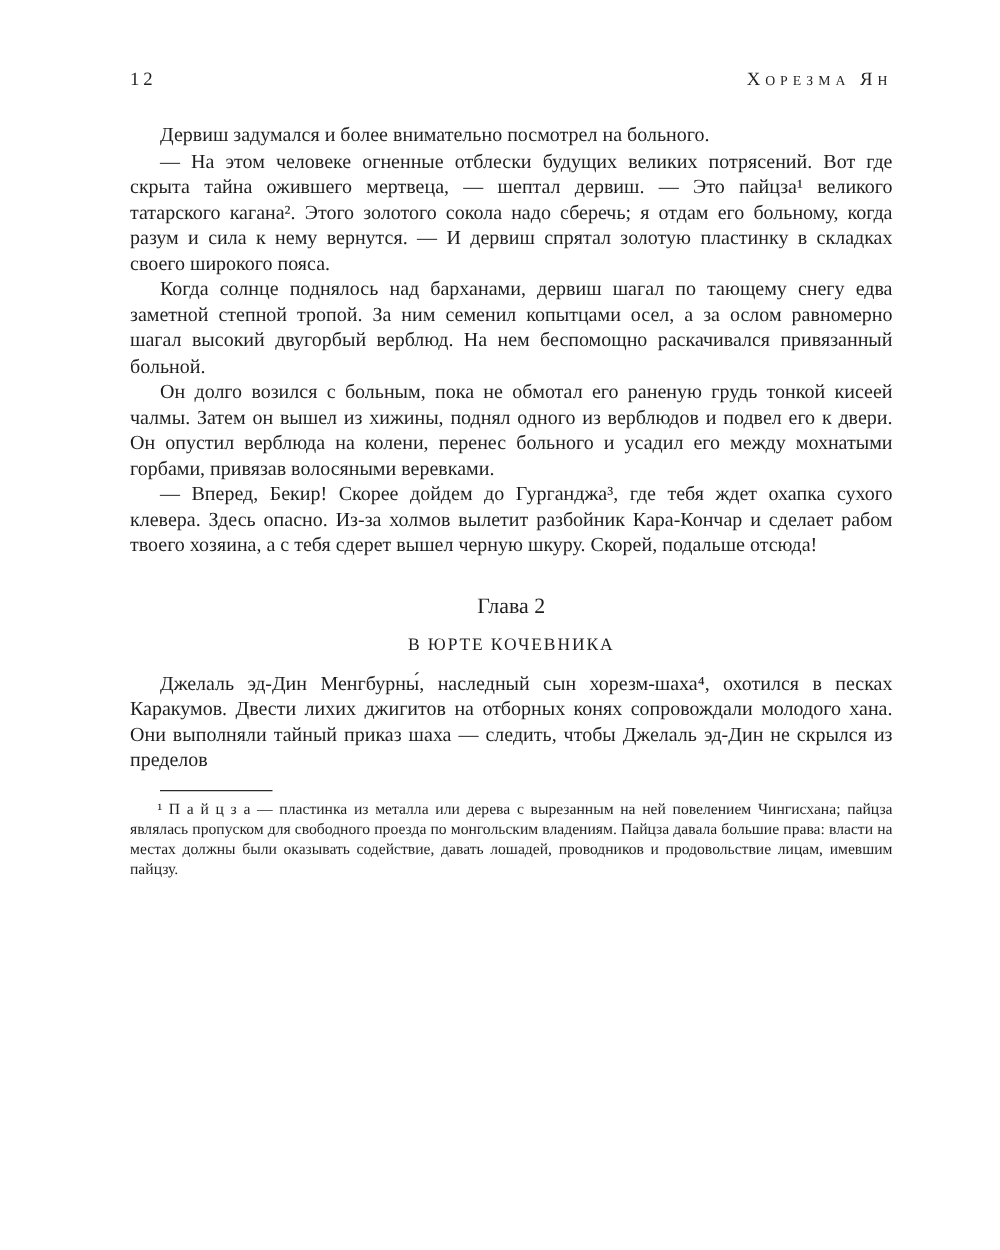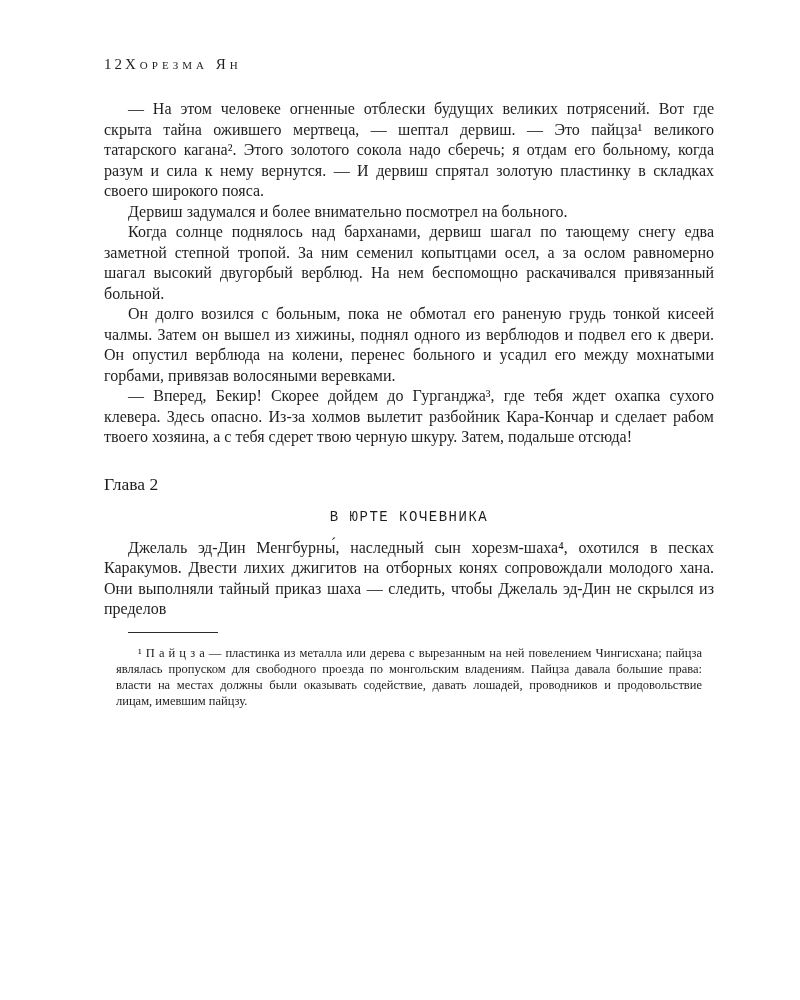--- a/index.html
+++ b/index.html
@@ -15,84 +15,84 @@
     overflow: hidden;
   }
   .content {
     position: absolute;
     left: 104px;
     top: 56px;
     width: 610px;
   }
   .running-head {
     display: flex;
+    justify-content: space-between;
     align-items: baseline;
     font-size: 15px;
     margin-bottom: 26px;
   }
   .page-number {
     letter-spacing: 3px;
   }
   .running-title {
     font-variant: small-caps;
     letter-spacing: 4px;
   }
   .body-text p {
     font-size: 16px;
     line-height: 20.5px;
     text-align: justify;
     text-indent: 24px;
     margin: 0;
   }
   .chapter-heading {
-    text-align: left;
+    text-align: center;
     font-size: 17.5px;
     font-weight: normal;
     margin-top: 26px;
   }
   .chapter-subheading {
     text-align: center;
     font-size: 14px;
     font-weight: normal;
     letter-spacing: 1.5px;
     margin-top: 14px;
     margin-bottom: 13px;
-    font-family: Liberation Mono, monospace;
   }
   .footnote-divider {
     width: 90px;
     border: none;
     border-top: 1.5px solid #2b2b2b;
     margin: 12px 0 6px 24px;
   }
   .footnotes p {
     font-size: 12.5px;
     line-height: 16px;
     text-align: justify;
     text-indent: 22px;
-    margin: 12px;
+    margin: 0;
   }
 </style>
 </head>
 <body>
 
 <div class="page">
   <div class="content">
 
     <div class="running-head">
       <span class="page-number">12</span>
       <span class="running-title">Хорезма Ян</span>
     </div>
 
     <div class="body-text">
+      <p>Дервиш задумался и более внимательно посмотрел на больного.</p>
       <p>— На этом человеке огненные отблески будущих великих потрясений. Вот где скрыта тайна ожившего мертвеца, — шептал дервиш. — Это пайцза¹ великого татарского кагана². Этого золотого сокола надо сберечь; я отдам его больному, когда разум и сила к нему вернутся. — И дервиш спрятал золотую пластинку в складках своего широкого пояса.</p>
-      <p>Дервиш задумался и более внимательно посмотрел на больного.</p>
       <p>Когда солнце поднялось над барханами, дервиш шагал по тающему снегу едва заметной степной тропой. За ним семенил копытцами осел, а за ослом равномерно шагал высокий двугорбый верблюд. На нем беспомощно раскачивался привязанный больной.</p>
       <p>Он долго возился с больным, пока не обмотал его раненую грудь тонкой кисеей чалмы. Затем он вышел из хижины, поднял одного из верблюдов и подвел его к двери. Он опустил верблюда на колени, перенес больного и усадил его между мохнатыми горбами, привязав волосяными веревками.</p>
-      <p>— Вперед, Бекир! Скорее дойдем до Гурганджа³, где тебя ждет охапка сухого клевера. Здесь опасно. Из-за холмов вылетит разбойник Кара-Кончар и сделает рабом твоего хозяина, а с тебя сдерет твою черную шкуру. Затем, подальше отсюда!</p>
+      <p>— Вперед, Бекир! Скорее дойдем до Гурганджа³, где тебя ждет охапка сухого клевера. Здесь опасно. Из-за холмов вылетит разбойник Кара-Кончар и сделает рабом твоего хозяина, а с тебя сдерет вышел черную шкуру. Скорей, подальше отсюда!</p>
     </div>
 
     <h2 class="chapter-heading">Глава 2</h2>
     <h3 class="chapter-subheading">В ЮРТЕ КОЧЕВНИКА</h3>
 
     <div class="body-text">
       <p>Джелаль эд-Дин Менгбурны́, наследный сын хорезм-шаха⁴, охотился в песках Каракумов. Двести лихих джигитов на отборных конях сопровождали молодого хана. Они выполняли тайный приказ шаха — следить, чтобы Джелаль эд-Дин не скрылся из пределов</p>
     </div>
 
     <hr class="footnote-divider">

